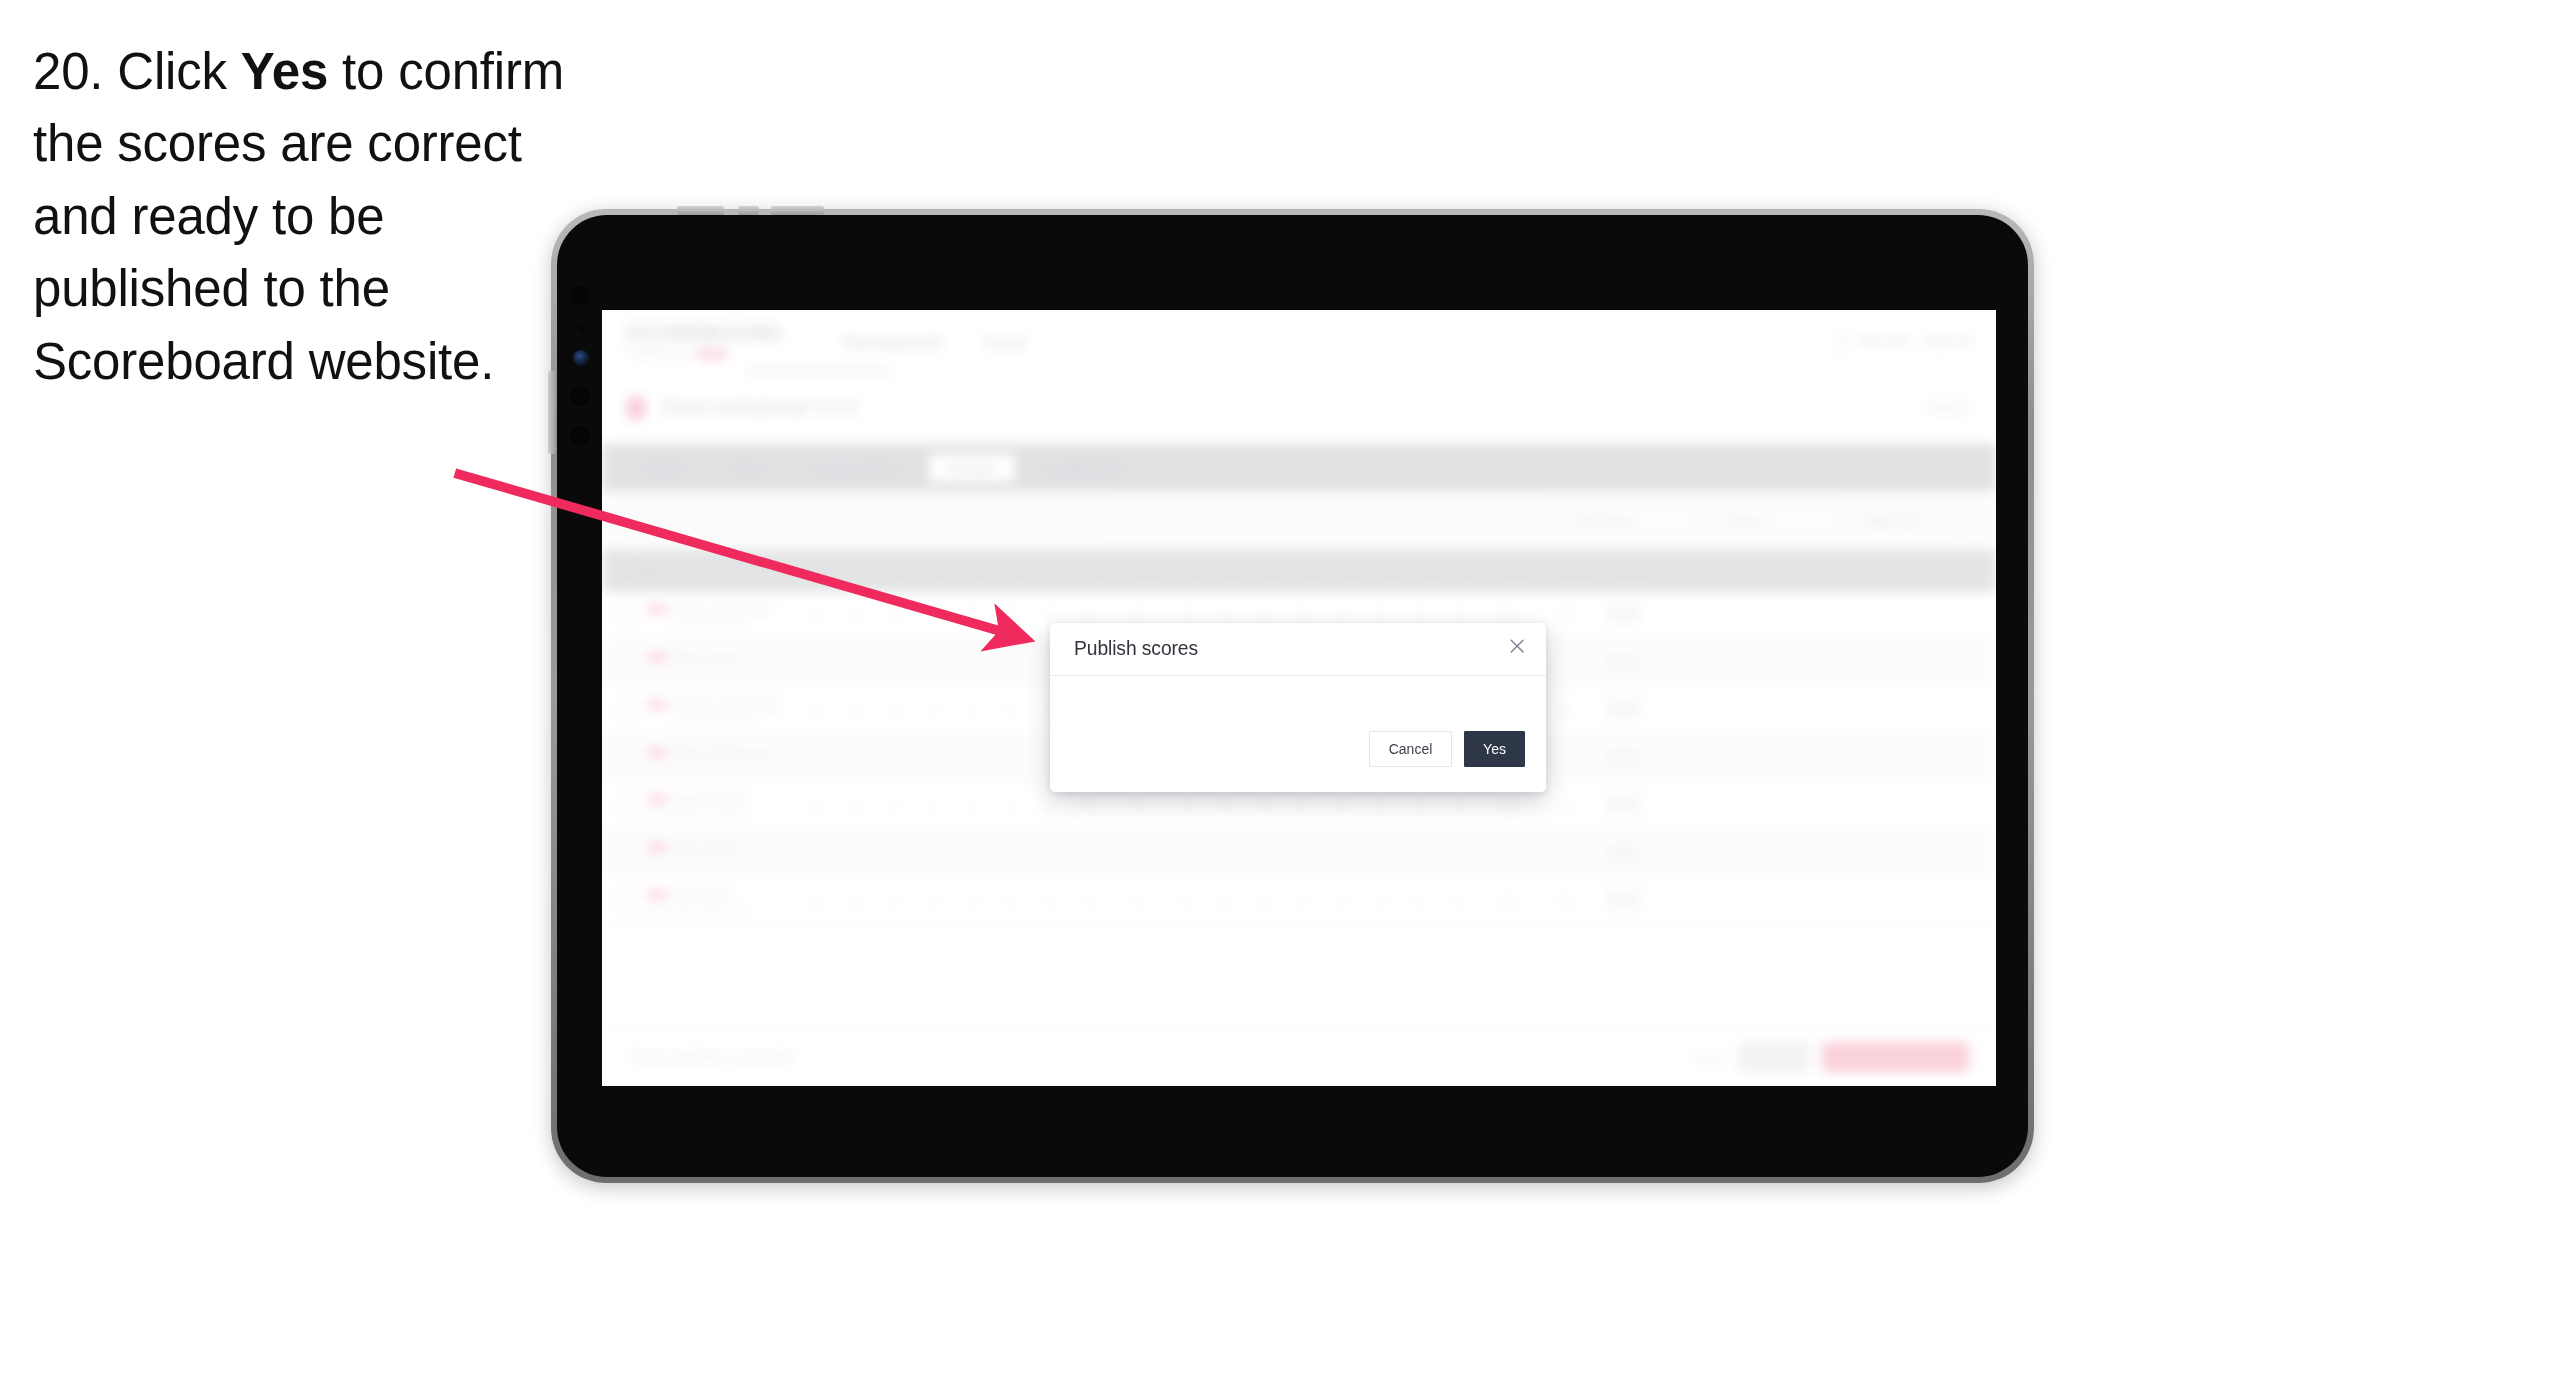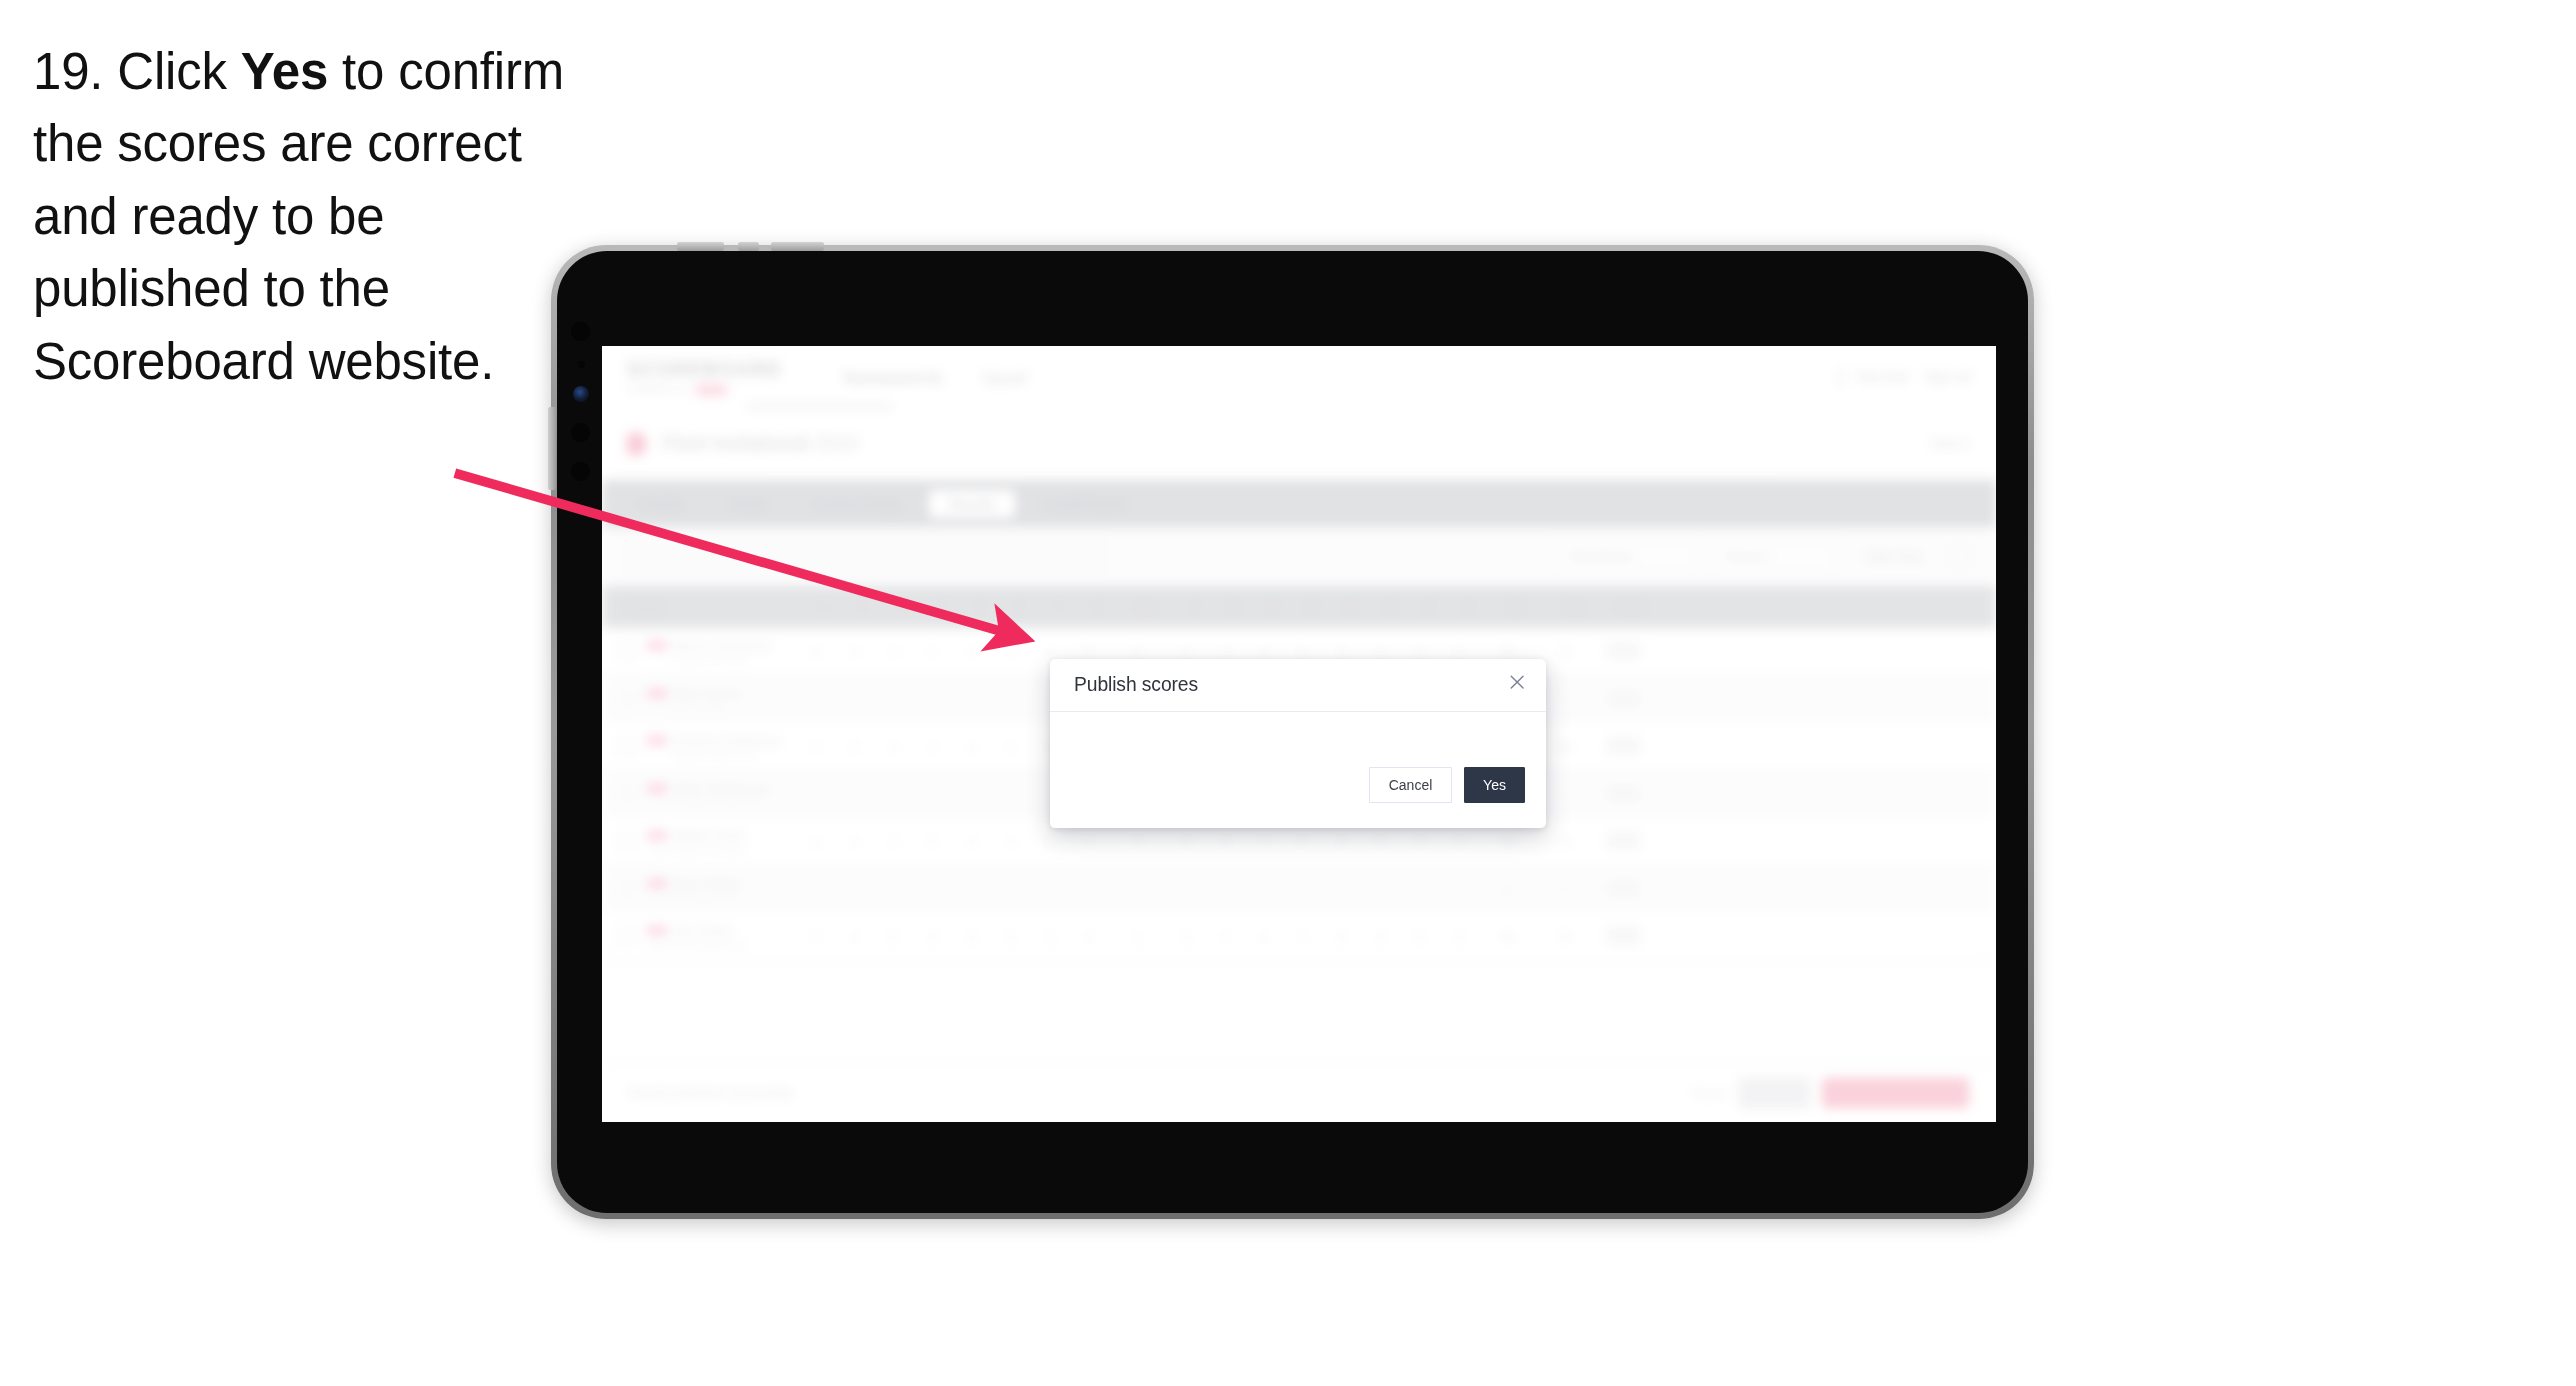--- a/index.html
+++ b/index.html
@@ -31,21 +31,20 @@
   }
   #instruction .strong { font-weight: 700; }
 
   
   #tablet {
     position: absolute;
     left: 551px;
     top: 209px;
     width: 1483px;
     height: 974px;
-    margin-top: 36px;
   }
   .tablet-outer {
     position: absolute;
     inset: 0;
     border-radius: 55px;
     background: linear-gradient(180deg,#b9b9b9 0%, #8e8e8e 22%, #9a9a9a 50%, #7c7c7c 82%, #6e6e6e 100%);
     box-shadow: 0 4.5px 19.3px rgba(0,0,0,0.22);
   }
   .tablet-body {
     position: absolute;
@@ -302,21 +301,21 @@
     top: 430px;
     width: 668px;
     height: 267px;
     pointer-events: none;
   }
 </style>
 </head>
 <body>
 
 <div id="instruction">
-  <span>19.</span>
+  <span>20.</span>
   <span>Click</span>
   <span class="strong">Yes</span>
   <span>to confirm the scores are correct and ready to be published to the Scoreboard website.</span>
 </div>
 
 <div id="tablet">
   <div class="tablet-outer"></div>
 
   <div class="top-btn b1"></div>
   <div class="top-btn b2"></div>

